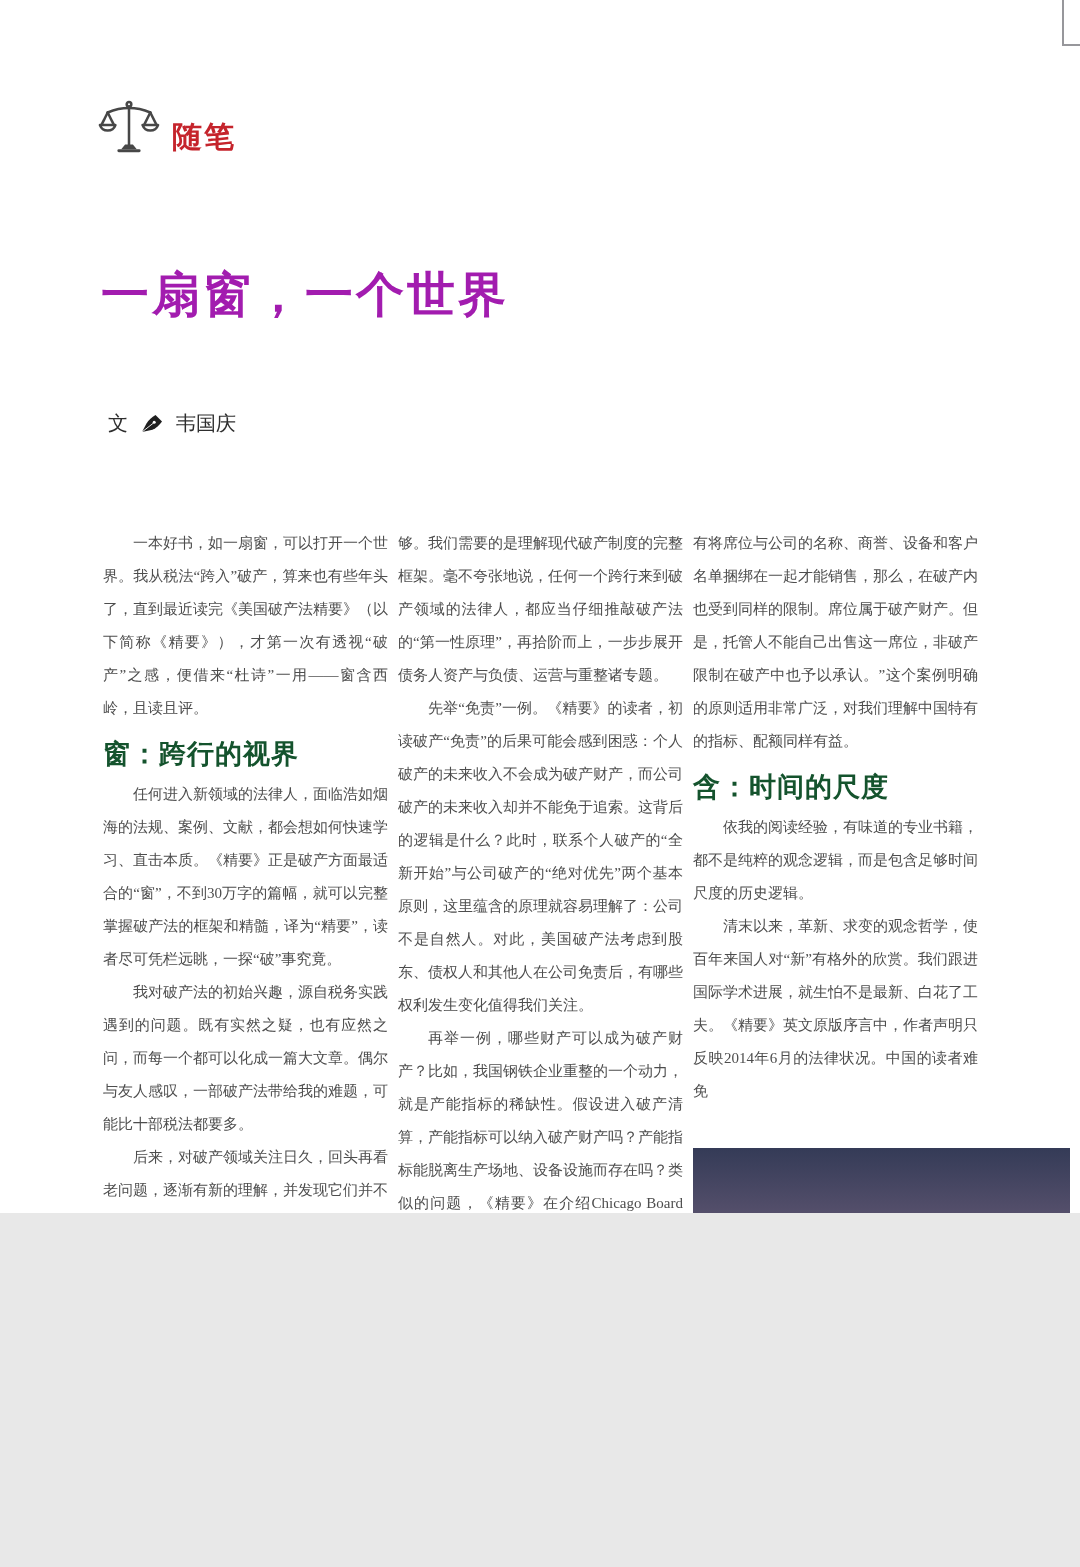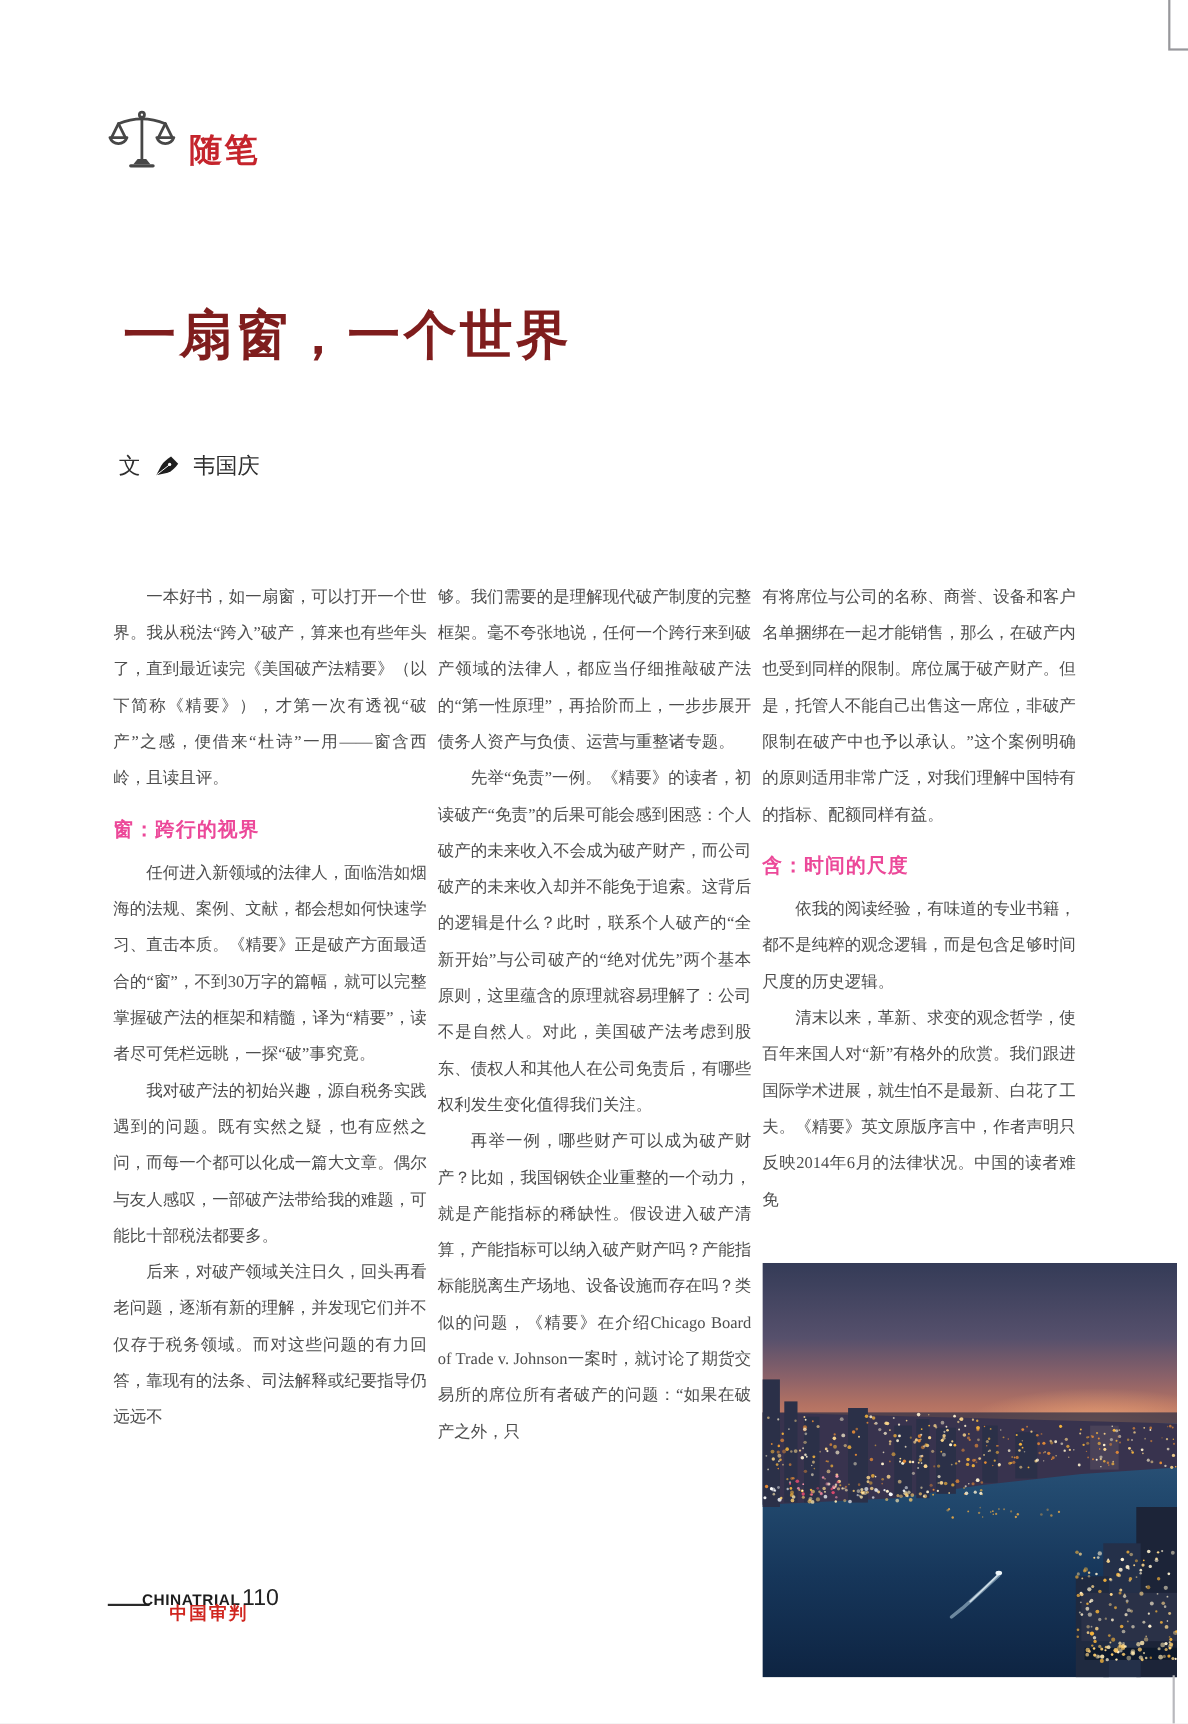--- a/index.html
+++ b/index.html
@@ -1,41 +1,41 @@
 <!DOCTYPE html>
 <html><head>
 <meta charset="utf-8">
 <style>
   html,body{margin:0;padding:0;background:#e8e8e8;}
   .page{
-    position:relative;width:1080px;height:1567px;background:#ffffff;
+    position:relative;width:1080px;height:1213px;background:#ffffff;
     overflow:hidden;margin:0 auto;
     font-family:"Liberation Serif","DejaVu Serif",serif;
   }
   
   .category{position:absolute;left:98px;top:98px;display:flex;align-items:flex-end;gap:12px;}
   .category .icon{width:62px;height:58px;}
   .category-label{
     font-family:"Liberation Sans","DejaVu Sans",sans-serif;
     font-size:30px;font-weight:bold;color:#c5242c;line-height:1;padding-bottom:4px;letter-spacing:2px;
   }
   
-  .title{position:absolute;left:101px;top:266px;margin:11px;font-size:48px;font-weight:bold;
-    color:#7f1d1d;letter-spacing:3px;line-height:1.2;}
+  .title{position:absolute;left:101px;top:266px;margin:0;font-size:48px;font-weight:bold;
+    color:#a21caf;letter-spacing:3px;line-height:1.2;}
   .subtitle{position:absolute;left:103px;top:338px;margin:0;font-size:28px;font-weight:bold;
     color:#1a1a1a;letter-spacing:1px;}
   .byline{position:absolute;left:108px;top:410px;display:flex;align-items:center;gap:13px;
     font-size:20px;color:#2e2e2e;}
   .byline .pen{width:22px;height:19px;}
   
   .col{position:absolute;top:527px;width:285px;color:#4d4d4d;}
   .col-1{left:103px;} .col-2{left:398px;} .col-3{left:693px;}
   .col p{margin:0;font-size:15px;line-height:33px;text-align:justify;text-indent:2em;}
   .col p.cont{text-indent:0;}
-  .col h3{margin:13px 0 7px 0;font-size:18px;line-height:33px;color:#ec4899;font-weight:bold;letter-spacing:1px;}
+  .col h3{margin:13px 0 7px 0;font-size:27px;line-height:33px;color:#14532d;font-weight:bold;letter-spacing:1px;}
   
   .photo{position:absolute;left:693px;top:1148px;width:377px;height:377px;overflow:hidden;}
   .photo svg{display:block;}
   
   .footer{position:absolute;left:98px;top:1442px;width:220px;height:42px;
     font-family:"Liberation Sans","DejaVu Sans",sans-serif;}
   .footer-line{position:absolute;left:0;top:16px;width:38px;height:2px;background:#2a2a2a;}
   .footer-en{position:absolute;left:31px;top:4px;font-size:14px;font-weight:bold;
     letter-spacing:.5px;color:#1c1c1c;}
   .footer-cn{position:absolute;left:56px;top:15px;font-size:16px;font-weight:bold;

